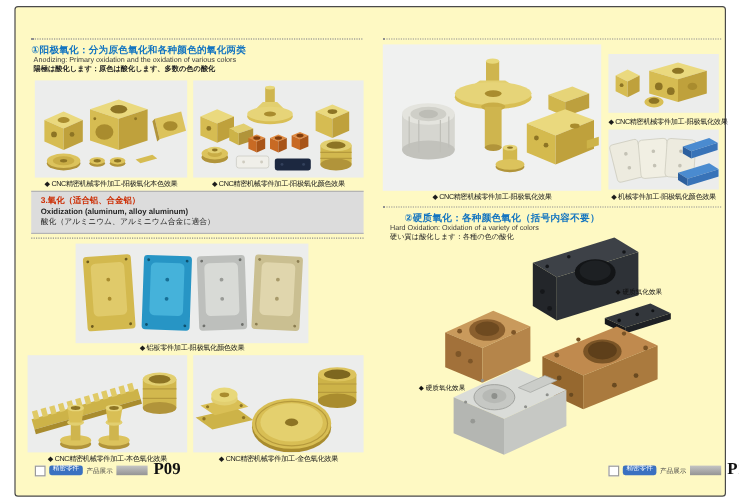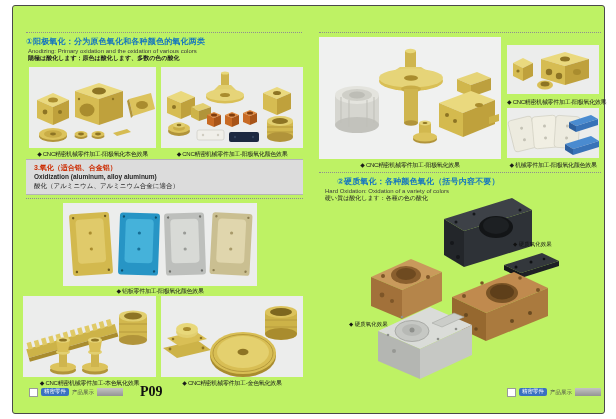--- a/index.html
+++ b/index.html
@@ -1,19 +1,19 @@
 <!DOCTYPE html>
 <html><head>
 <meta charset="utf-8">
 <style>
   html,body{margin:0;padding:0;background:#fff;}
   #stage{position:relative;width:616px;height:419px;background:#fff;overflow:hidden;
          font-family:"Liberation Sans","DejaVu Sans",sans-serif;}
   #spread{position:absolute;left:12px;top:5px;width:591px;height:407px;
-          border:1px solid #4a4a4a;border-radius:3px;background:#bef264;}
+          border:1px solid #4a4a4a;border-radius:3px;background:#fef9c3;}
   .abs{position:absolute;}
   .dotted{position:absolute;height:0;border-top:1px dotted #8f8f8f;}
   .photo{position:absolute;background:#ecedec;overflow:hidden;}
   .photo svg{display:block;width:100%;height:100%;}
   .cap{position:absolute;font-size:6px;color:#1b1b1b;line-height:1;white-space:nowrap;
        text-align:center;letter-spacing:-0.3px;}
   .hdr-cn{position:absolute;font-size:8px;font-weight:bold;color:#1475c0;
           line-height:1;white-space:nowrap;letter-spacing:0.2px;}
   .hdr-en{position:absolute;font-size:6px;color:#3b3b3b;line-height:1;white-space:nowrap;}
   .hdr-jp{position:absolute;font-size:6px;font-weight:bold;color:#222;line-height:1;white-space:nowrap;}
@@ -23,21 +23,21 @@
   .banner .t2{position:absolute;left:8px;top:14px;font-size:6.5px;font-weight:bold;color:#262626;line-height:1;}
   .banner .t3{position:absolute;left:8px;top:23px;font-size:6.5px;color:#262626;line-height:1;}
   .chip{position:absolute;font-size:5.5px;color:#111;line-height:1;white-space:nowrap;}
   .footer{position:absolute;display:flex;align-items:center;gap:3px;}
   .f-square{width:7px;height:7px;border:1px solid #9a9a9a;background:#fff;}
   .f-badge{background:#3a71c1;color:#fff;font-size:5.5px;line-height:1;
            padding:1.5px 3px;border-radius:2px;white-space:nowrap;}
   .f-label{font-size:5.5px;color:#444;white-space:nowrap;}
   .f-bar{width:26px;height:8px;background:linear-gradient(#c4c4c4,#949494);}
   .f-page{font-family:"Liberation Serif","DejaVu Serif",serif;font-size:14px;
-          font-weight:bold;color:#111;line-height:1;margin-left:14px;}
+          font-weight:bold;color:#111;line-height:1;margin-left:2px;}
 </style>
 </head>
 <body>
 
 <div id="stage">
  <div id="spread">
 
   <div class="dotted" style="left:13px;top:26px;width:276px;"></div>
 
   <div class="hdr-cn" style="left:13px;top:32px;">①阳极氧化：分为原色氧化和各种颜色的氧化两类</div>

